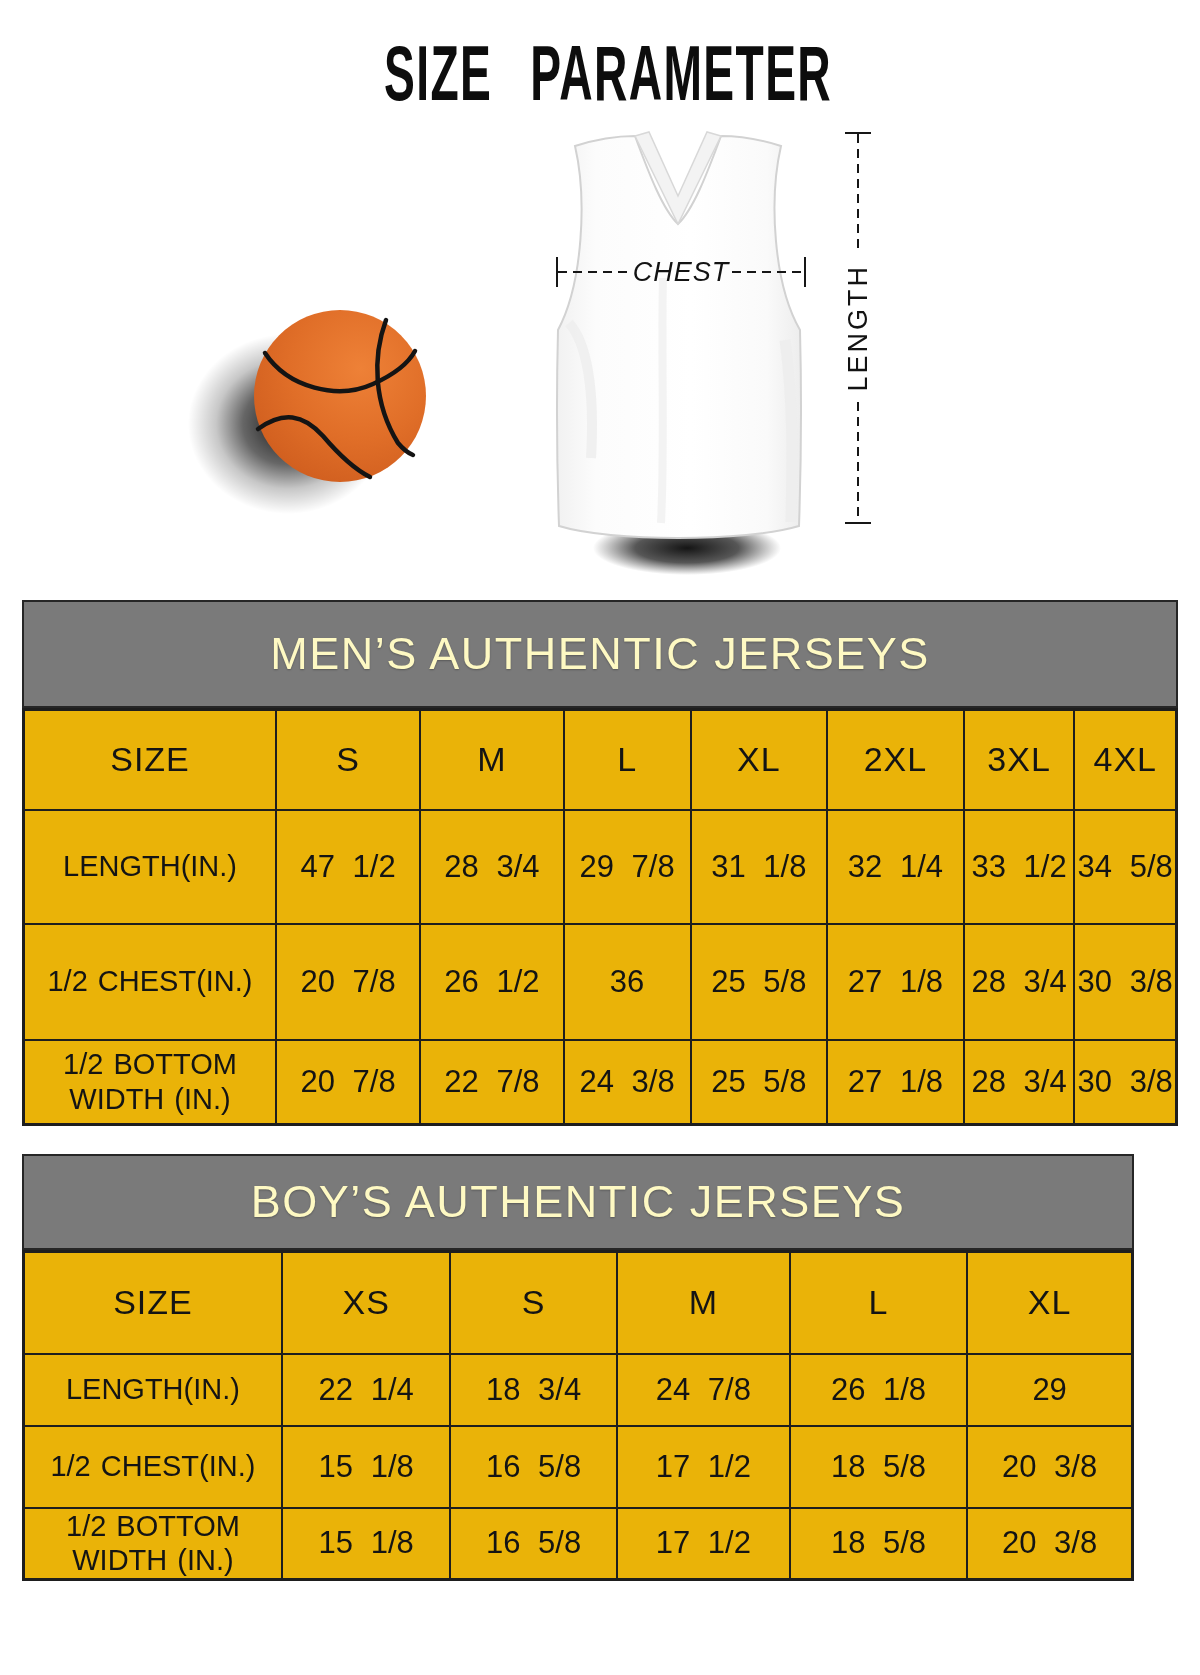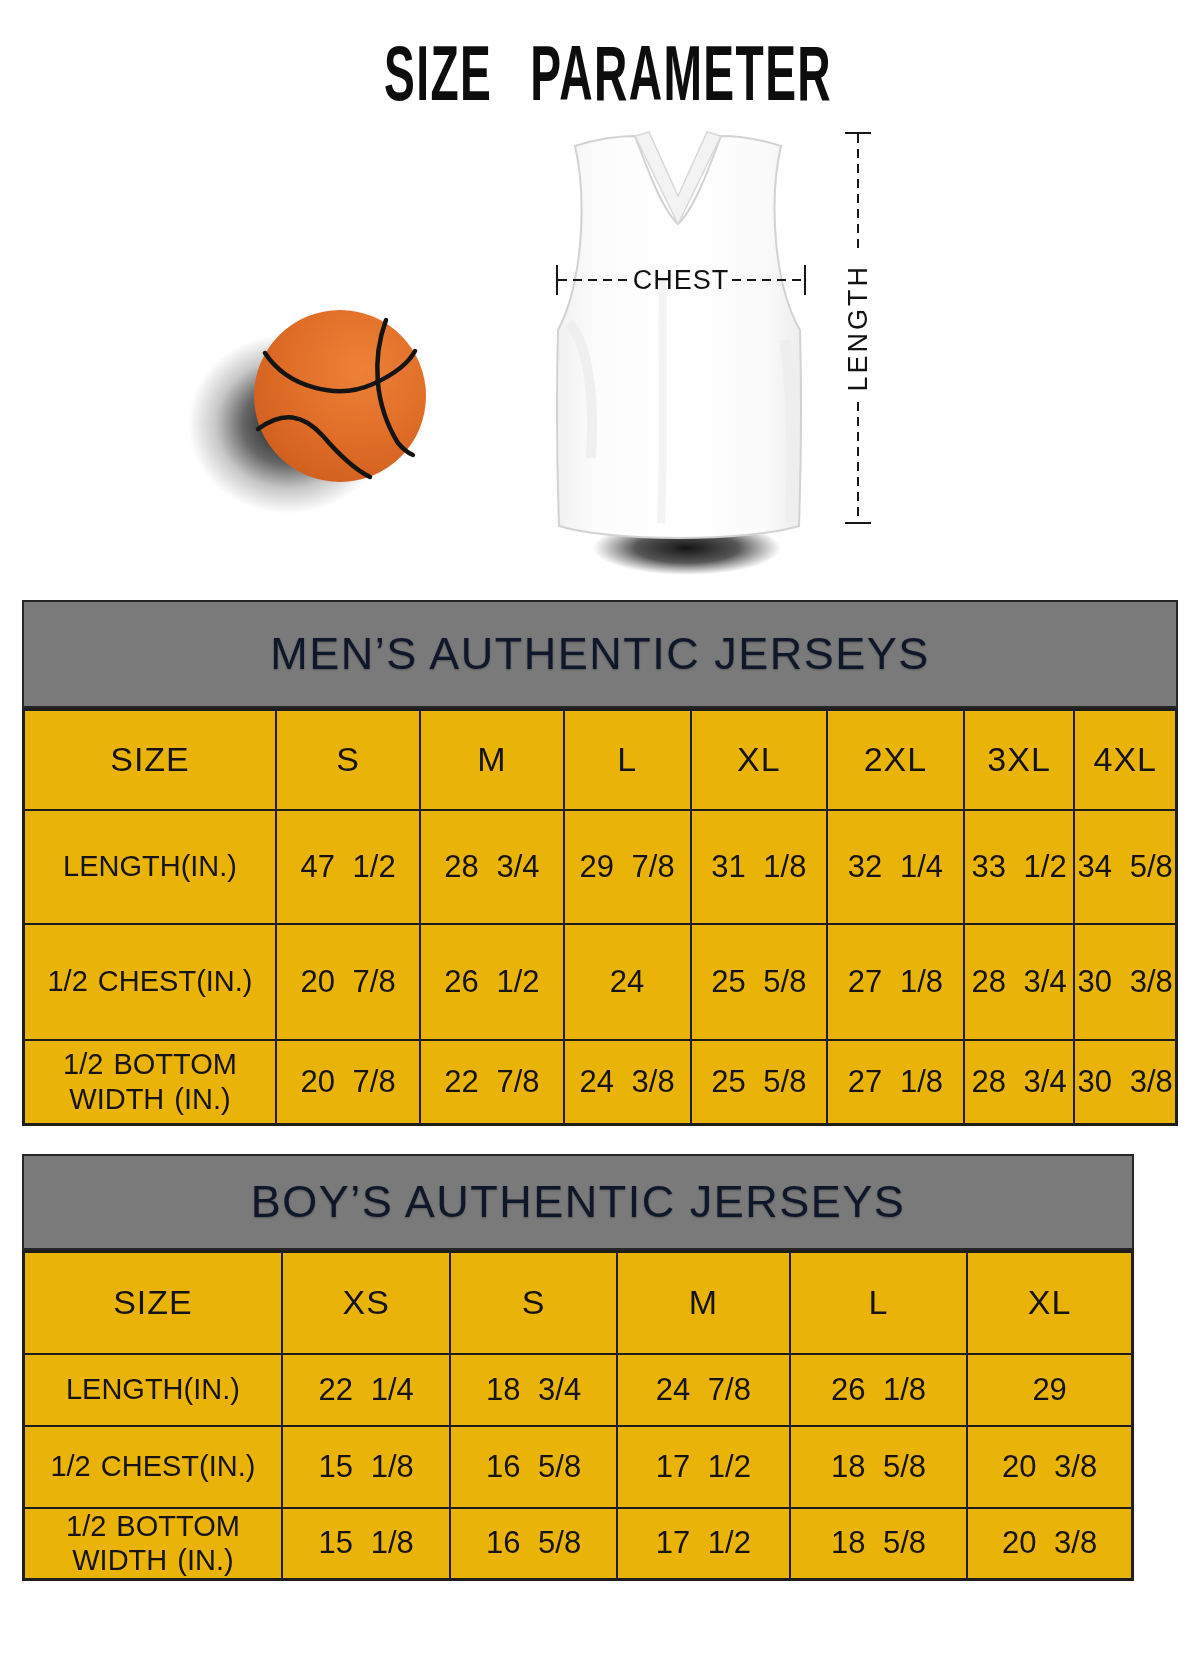--- a/index.html
+++ b/index.html
@@ -17,22 +17,22 @@
     color:#0d0d0d; letter-spacing:2px; word-spacing:34px;
     transform:scale(0.70,1.18); transform-origin:center top; white-space:nowrap;
   }
 
   
   .figure { position:relative; height:442px; margin-top:22px; }
   .basketball-svg { position:absolute; left:188px; top:168px; }
   .jersey-svg { position:absolute; left:545px; top:0px; }
 
   .chest-line {
-    position:absolute; left:556px; top:136px; width:250px; height:32px;
-    display:flex; align-items:center;
+    position:absolute; left:556px; top:128px; width:250px; height:32px;
+    display:flex; align-items:center;font-style:italic;
   }
   .vtick { width:2px; height:30px; background:#161616; flex:0 0 auto; }
   .hdash {
     flex:1 1 auto; height:2px;
     background:repeating-linear-gradient(90deg,#161616 0 9px,transparent 9px 15px);
   }
   .chest-label { font-size:27px; letter-spacing:1px; padding:0 3px; color:#131313; white-space:nowrap; }
 
   .length-line {
     position:absolute; left:836px; top:4px; height:392px; width:44px;
@@ -48,21 +48,21 @@
     writing-mode:vertical-rl; transform:rotate(180deg); margin:10px 0; white-space:nowrap;
   }
 
   
   .table-block { margin-left:22px; }
   .mens-block { margin-top:30px; width:1156px; }
   .boys-block { margin-top:28px; width:1112px; }
 
   .band {
     display:flex; align-items:center; justify-content:center;
-    background:#7a7a7a; color:#0f172a;
+    background:#7a7a7a; color:#fef9c3;
     border:2px solid #262626;
     font-size:45px; letter-spacing:1.5px; white-space:nowrap;
     text-shadow:0 1px 2px rgba(0,0,0,0.28);
   }
   .mens-block .band { height:108px; }
   .boys-block .band { height:96px; }
 
   table.size-table {
     border-collapse:collapse; table-layout:fixed; background:#eab308; width:100%;
     border:3px solid #1e1e1e;
@@ -202,21 +202,21 @@
             <td>29 7/8</td>
             <td>31 1/8</td>
             <td>32 1/4</td>
             <td>33 1/2</td>
             <td>34 5/8</td>
           </tr>
           <tr>
             <td class="row-label">1/2 CHEST(IN.)</td>
             <td>20 7/8</td>
             <td>26 1/2</td>
-            <td>24</td>
+            <td>36</td>
             <td>25 5/8</td>
             <td>27 1/8</td>
             <td>28 3/4</td>
             <td>30 3/8</td>
           </tr>
           <tr>
             <td class="row-label">1/2 BOTTOM
 WIDTH  (IN.)</td>
             <td>20 7/8</td>
             <td>22 7/8</td>

